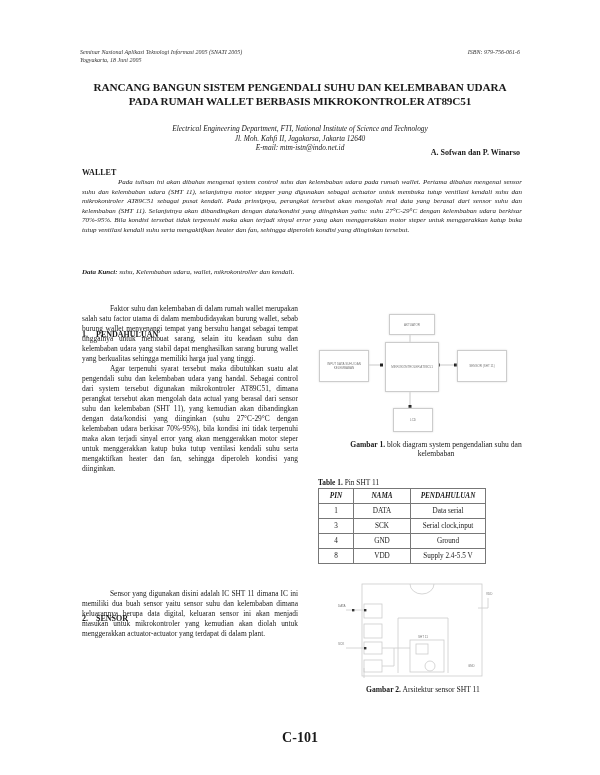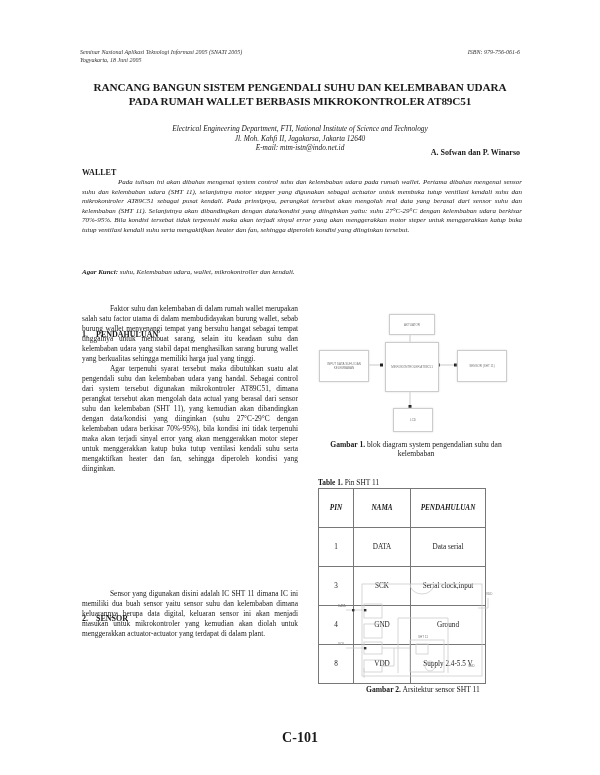--- a/index.html
+++ b/index.html
@@ -14,21 +14,21 @@
   .kw { left:82px; top:268px; font-size:7px; font-style:italic; }
   .kw b { font-weight:bold; }
   .sec-h { font-weight:bold; font-size:8px;margin-top:36px; }
   .col { font-size:7.4px; line-height:10px; text-align:justify; width:216px; }
   .col p { margin:0; text-indent:28px; }
   .diagram { left:315px; top:300px; width:210px; height:130px; }
   .box { position:absolute; border:1px solid #ccc; box-shadow:0 0 2px #ddd; background:#fff; font-size:3px; color:#777; text-align:center; display:flex; align-items:center; justify-content:center; font-family:"Liberation Sans",sans-serif; }
   .cap { font-size:7.6px; text-align:center; }
   .cap b { font-weight:bold; }
   table.pin { border-collapse:collapse; font-size:7.2px; }
-  table.pin th, table.pin td { border:1px solid #777; text-align:center; height:14px; padding:12px 3px; }
+  table.pin th, table.pin td { border:1px solid #777; text-align:center; height:14px; padding:0 3px; }
   table.pin th { font-style:italic; font-weight:bold; }
   .tcap { font-size:7.4px; }
   .pageno { left:270px; top:730px; width:60px; text-align:center; font-weight:bold; font-size:14px; }
 </style>
 </head>
 <body>
 
 <div class="abs hdr" style="left:80px; top:48px;">Seminar Nasional Aplikasi Teknologi Informasi 2005 (SNATI 2005)</div>
 <div class="abs hdr" style="left:80px; top:56px;">Yogyakarta, 18 Juni 2005</div>
 <div class="abs hdr" style="left:440px; top:48px; width:80px; text-align:right;">ISBN: 979-756-061-6</div>
@@ -42,21 +42,21 @@
 <div class="abs aff">
   <div>Electrical Engineering Department, FTI, National Institute of Science and Technology</div>
   <div>Jl. Moh. Kahfi II, Jagakarsa, Jakarta 12640</div>
   <div>E-mail: mtm-istn@indo.net.id</div>
 </div>
 
 <div class="abs abs-head">WALLET</div>
 <div class="abs abstract">Pada tulisan ini akan dibahas mengenai system control suhu dan kelembaban udara pada rumah wallet. Pertama dibahas mengenai sensor suhu dan kelembaban udara (SHT 11), selanjutnya motor stepper yang digunakan sebagai actuator untuk membuka tutup ventilasi kendali suhu dan mikrokontroler AT89C51 sebagai pusat kendali. Pada prinsipnya, perangkat tersebut akan mengolah real data yang berasal dari sensor suhu dan kelembaban (SHT 11). Selanjutnya akan dibandingkan dengan data/kondisi yang diinginkan yaitu: suhu 27°C-29°C dengan kelembaban udara berkisar 70%-95%. Bila kondisi tersebat tidak terpenuhi maka akan terjadi sinyal error yang akan menggerakkan motor steper untuk menggerakkan katup buka tutup ventilasi kendali suhu serta mengaktifkan heater dan fan, sehingga diperoleh kondisi yang diinginkan tersebut.</div>
 
 <div class="abs kw">
-  <b>Agar Kunci:</b>
+  <b>Data Kunci:</b>
   <span>suhu, Kelembaban udara, wallet, mikrokontroller dan kendali.</span>
 </div>
 
 <div class="abs sec-h" style="left:82px; top:294px; white-space:pre;">1.    PENDAHULUAN</div>
 <div class="abs col" style="left:82px; top:304px;">
   <p>Faktor suhu dan kelembaban di dalam rumah wallet merupakan salah satu factor utama di dalam membudidayakan burung wallet, sebab burung wallet menyenangi tempat yang bersuhu hangat sebagai tempat tinggalnya untuk membuat sarang, selain itu keadaan suhu dan kelembaban udara yang stabil dapat menghasilkan sarang burung wallet yang berkualitas sehingga memiliki harga jual yang tinggi.</p>
   <p>Agar terpenuhi syarat tersebut maka dibutuhkan suatu alat pengendali suhu dan kelembaban udara yang handal. Sebagai control dari system tersebut digunakan mikrokontroler AT89C51, dimana perangkat tersebut akan mengolah data actual yang berasal dari sensor suhu dan kelembaban (SHT 11), yang kemudian akan dibandingkan dengan data/kondisi yang diinginkan (suhu 27°C-29°C dengan kelembaban udara berkisar 70%-95%), bila kondisi ini tidak terpenuhi maka akan terjadi sinyal error yang akan menggerakkan motor steper untuk menggerakkan katup buka tutup ventilasi kendali suhu serta mengaktifkan heater dan fan, sehingga diperoleh kondisi yang diinginkan.</p>
 </div>
 
 <div class="abs sec-h" style="left:82px; top:578px; white-space:pre;">2.    SENSOR</div>
@@ -79,21 +79,21 @@
       <rect x="139" y="63.5" width="3" height="3"></rect>
       <rect x="93.5" y="105" width="3" height="3"></rect>
     </g>
   </svg>
   <div class="box" style="left:74px; top:14px; width:44px; height:19px;">AKTUATOR</div>
   <div class="box" style="left:4px; top:50px; width:48px; height:30px;">INPUT DATA SUHU DAN KELEMBABAN</div>
   <div class="box" style="left:70px; top:42px; width:52px; height:48px;">MIKROKONTROLER AT89C51</div>
   <div class="box" style="left:142px; top:50px; width:48px; height:30px;">SENSOR (SHT 11)</div>
   <div class="box" style="left:78px; top:108px; width:38px; height:22px;">LCD</div>
 </div>
-<div class="abs cap" style="left:316px; top:440px; width:200px;font-family:Liberation Serif, serif;">
+<div class="abs cap" style="left:336px; top:440px; width:200px;font-family:Liberation Serif, serif;">
   <b>Gambar 1.</b>
   <span>blok diagram system pengendalian suhu dan kelembaban</span>
 </div>
 
 <div class="abs tcap" style="left:318px; top:478px;">
   <b>Table 1.</b>
   <span>Pin SHT 11</span>
 </div>
 <table class="abs pin" style="left:318px; top:488px; width:168px;">
   <thead>

